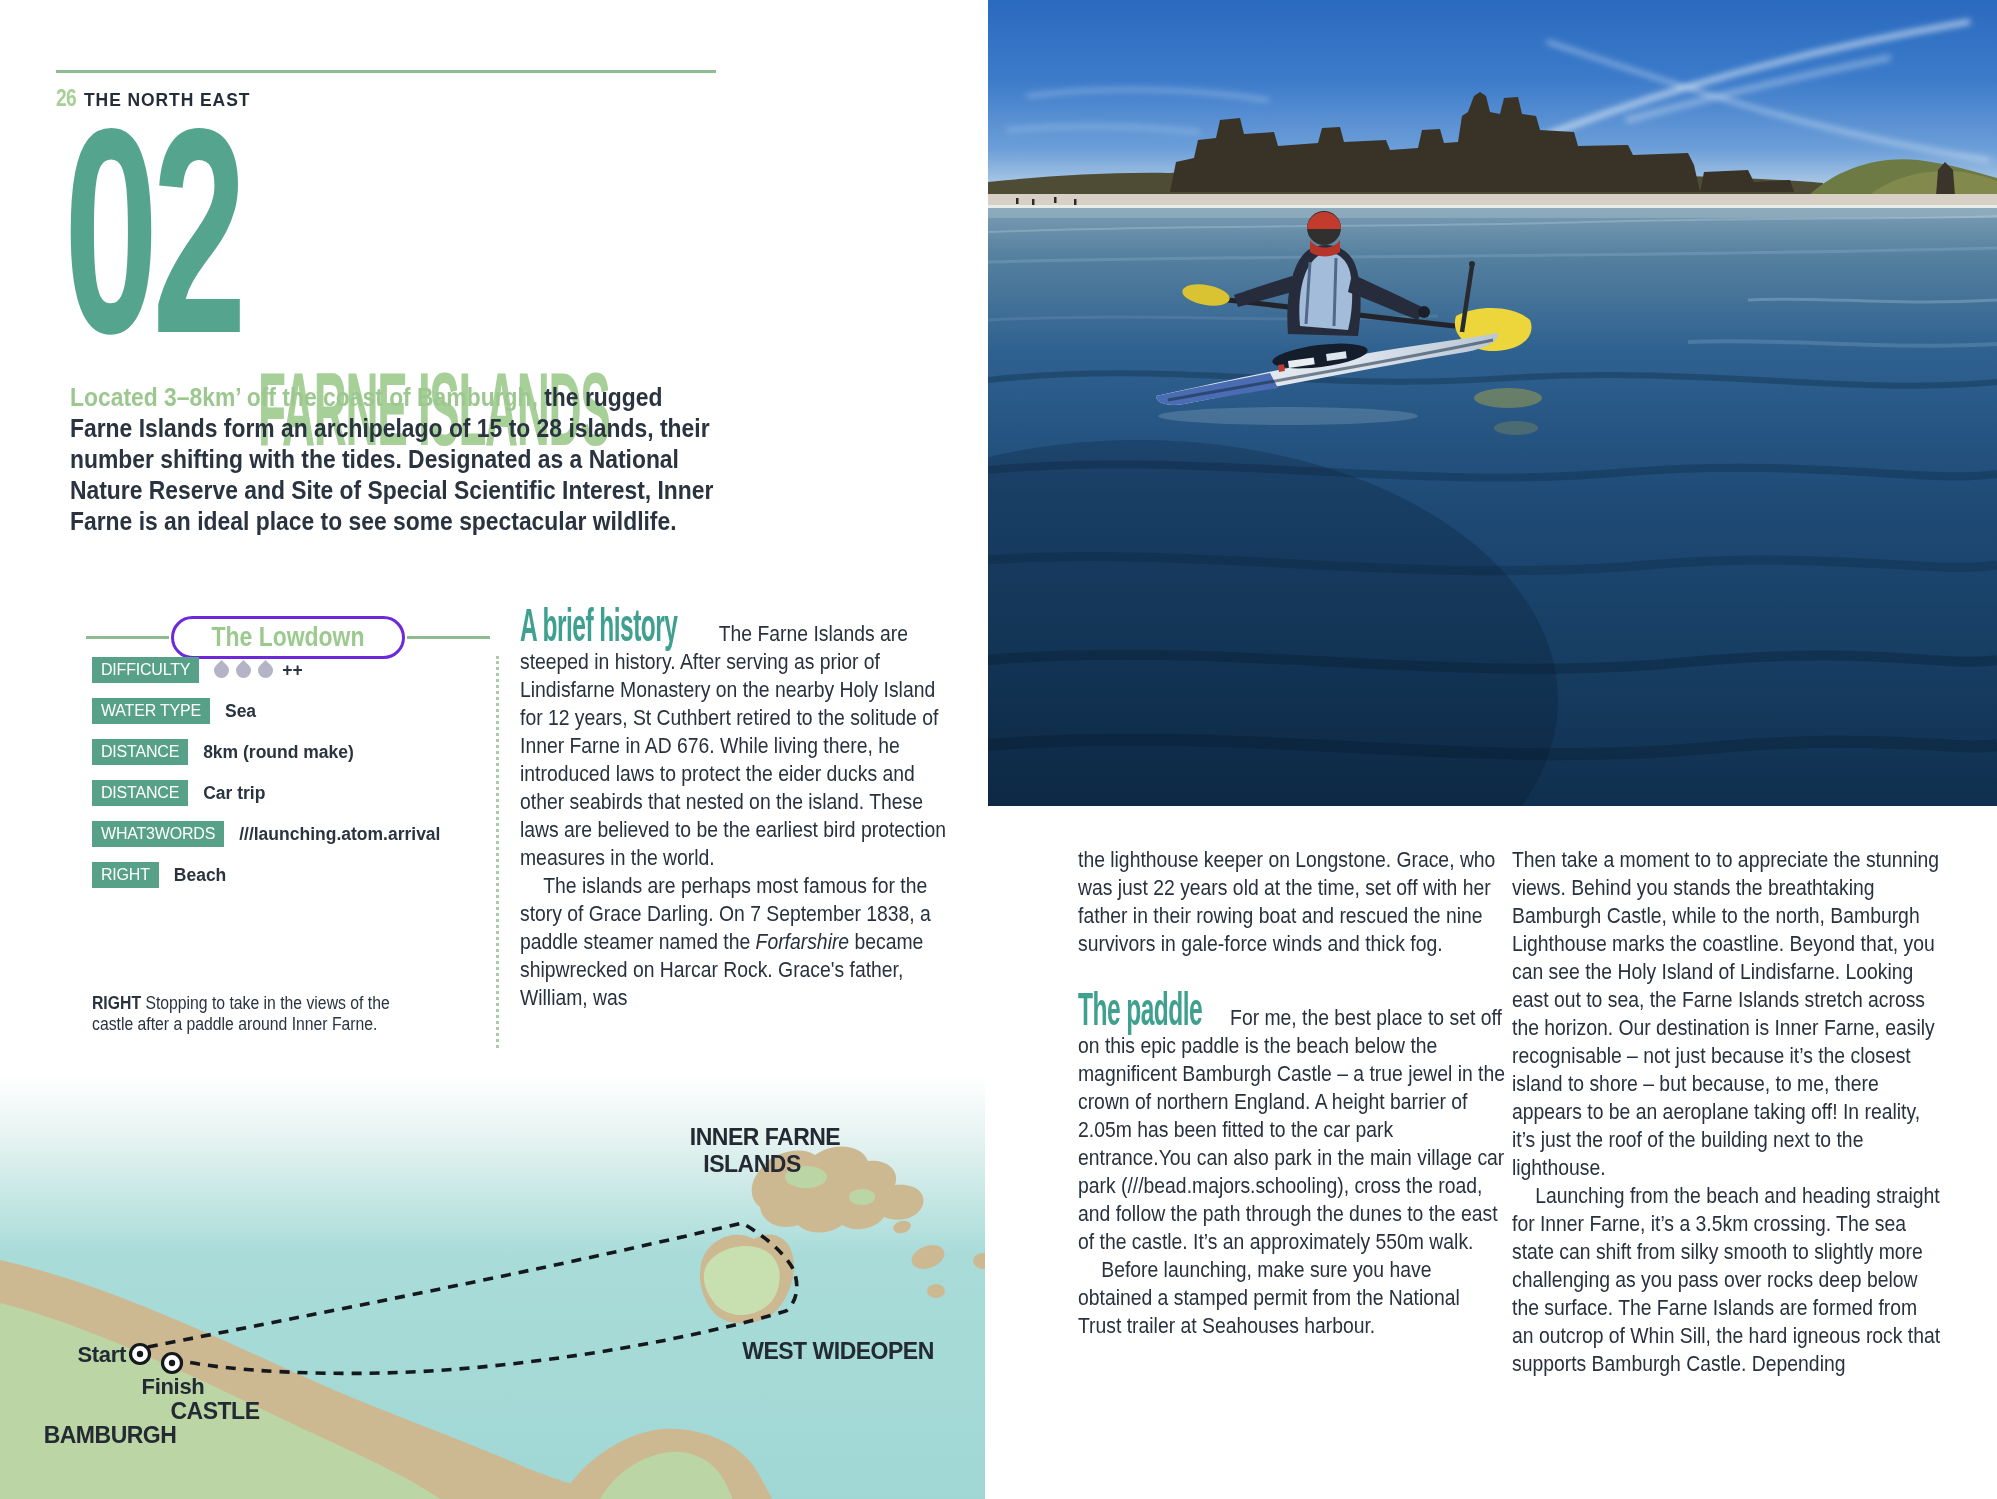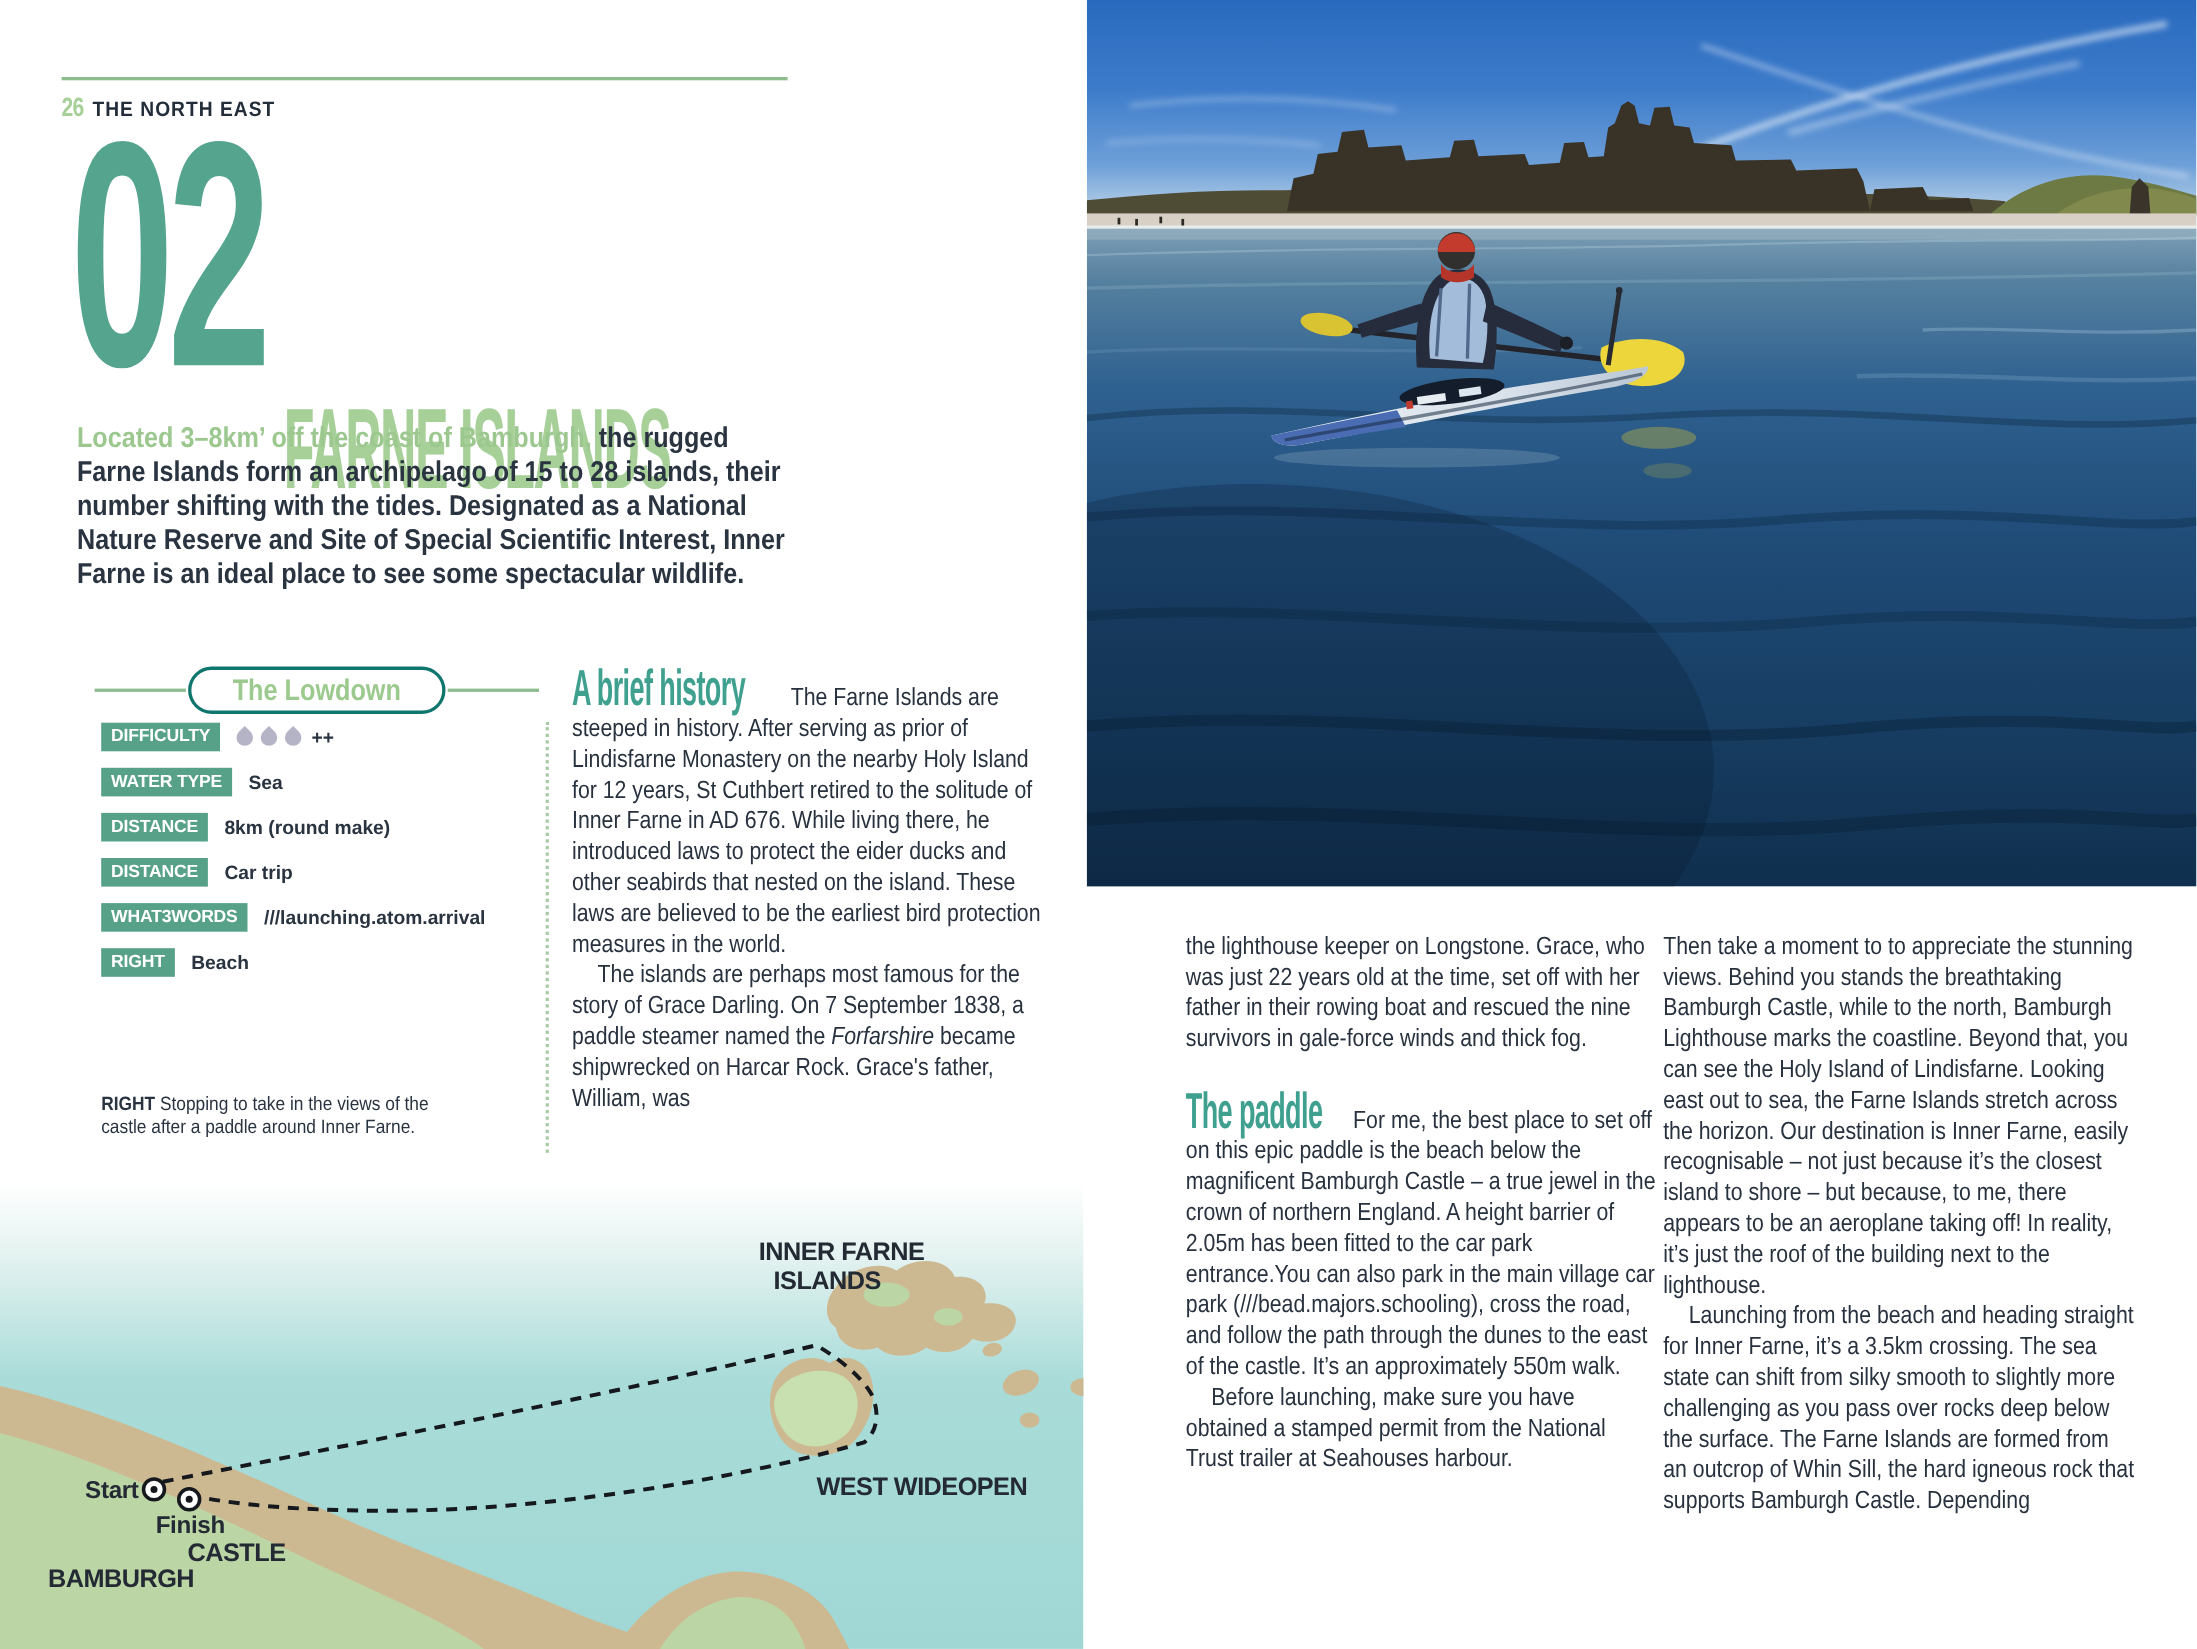--- a/index.html
+++ b/index.html
@@ -12,25 +12,25 @@
   .pagenum{font-size:24px;font-weight:700;color:#a6d098;letter-spacing:-1px;transform:scaleX(.8);transform-origin:0 100%;}
   .sectionname{font-size:19px;font-weight:700;color:#232e3a;letter-spacing:1px;transform:scaleX(.92);transform-origin:0 100%;}
   
   .route-number{left:64px;top:112px;font-size:292px;line-height:238px;font-weight:700;color:#55a48e;letter-spacing:-10px;transform:scaleX(.58);transform-origin:0 0;white-space:nowrap;}
   .route-title{left:258px;top:296px;font-size:104px;line-height:86px;font-weight:700;color:#a6d098;letter-spacing:-3px;transform:scaleX(.44);transform-origin:0 0;white-space:nowrap;}
   .intro{left:70px;top:382px;width:744px;font-size:26px;line-height:31px;font-weight:700;color:#2a3440;transform:scaleX(.88);transform-origin:0 0;margin:0;}
   .intro .lead{color:#9cc890;}
   
   .ld-head{left:86px;top:598px;width:404px;display:flex;align-items:center;}
   .hline{flex:1;height:3px;background:#8dbd8e;}
-  .capsule{border:3px solid #0f766e;border-radius:24px;padding:3px 24px;margin:8px 2px;}
+  .capsule{border:3px solid #6d28d9;border-radius:24px;padding:3px 24px;margin:18px 2px;}
   .capsule span{display:inline-block;font-size:27px;font-weight:700;color:#9cca8e;transform:scaleX(.85);transform-origin:50% 50%;white-space:nowrap;}
   .ld-rows{left:92px;top:656px;}
   .ld-row{display:flex;align-items:center;gap:15px;margin-bottom:13px;height:28px;}
-  .badge{background:#58a189;color:#ffffff;font-size:16px;font-weight:700;padding:4px 9px;letter-spacing:-.2px;white-space:nowrap;}
+  .badge{background:#58a189;color:#ffffff;font-size:16px;font-weight:400;padding:4px 9px;letter-spacing:-.2px;white-space:nowrap;}
   .ld-value{font-size:17.5px;font-weight:700;color:#2a3440;white-space:nowrap;}
   .droplets{display:inline-flex;align-items:center;gap:7px;margin-right:-6px;}
   .droplet{display:inline-block;width:15px;height:15px;background:#b5b3c6;border-radius:0 50% 50% 50%;transform:rotate(45deg);}
   
   .caption{left:92px;top:993px;width:380px;font-size:17.5px;line-height:21px;color:#2a3440;transform:scaleX(.9);transform-origin:0 0;margin:0;}
   .caption b{font-weight:700;}
   
   .dotsep{left:496px;top:656px;height:392px;width:0;border-left:3px dotted #a9cba7;}
   .bodycol{font-size:22.5px;line-height:28px;color:#28313e;transform:scaleX(.86);transform-origin:0 0;}
   .bodycol p{margin:0;}

